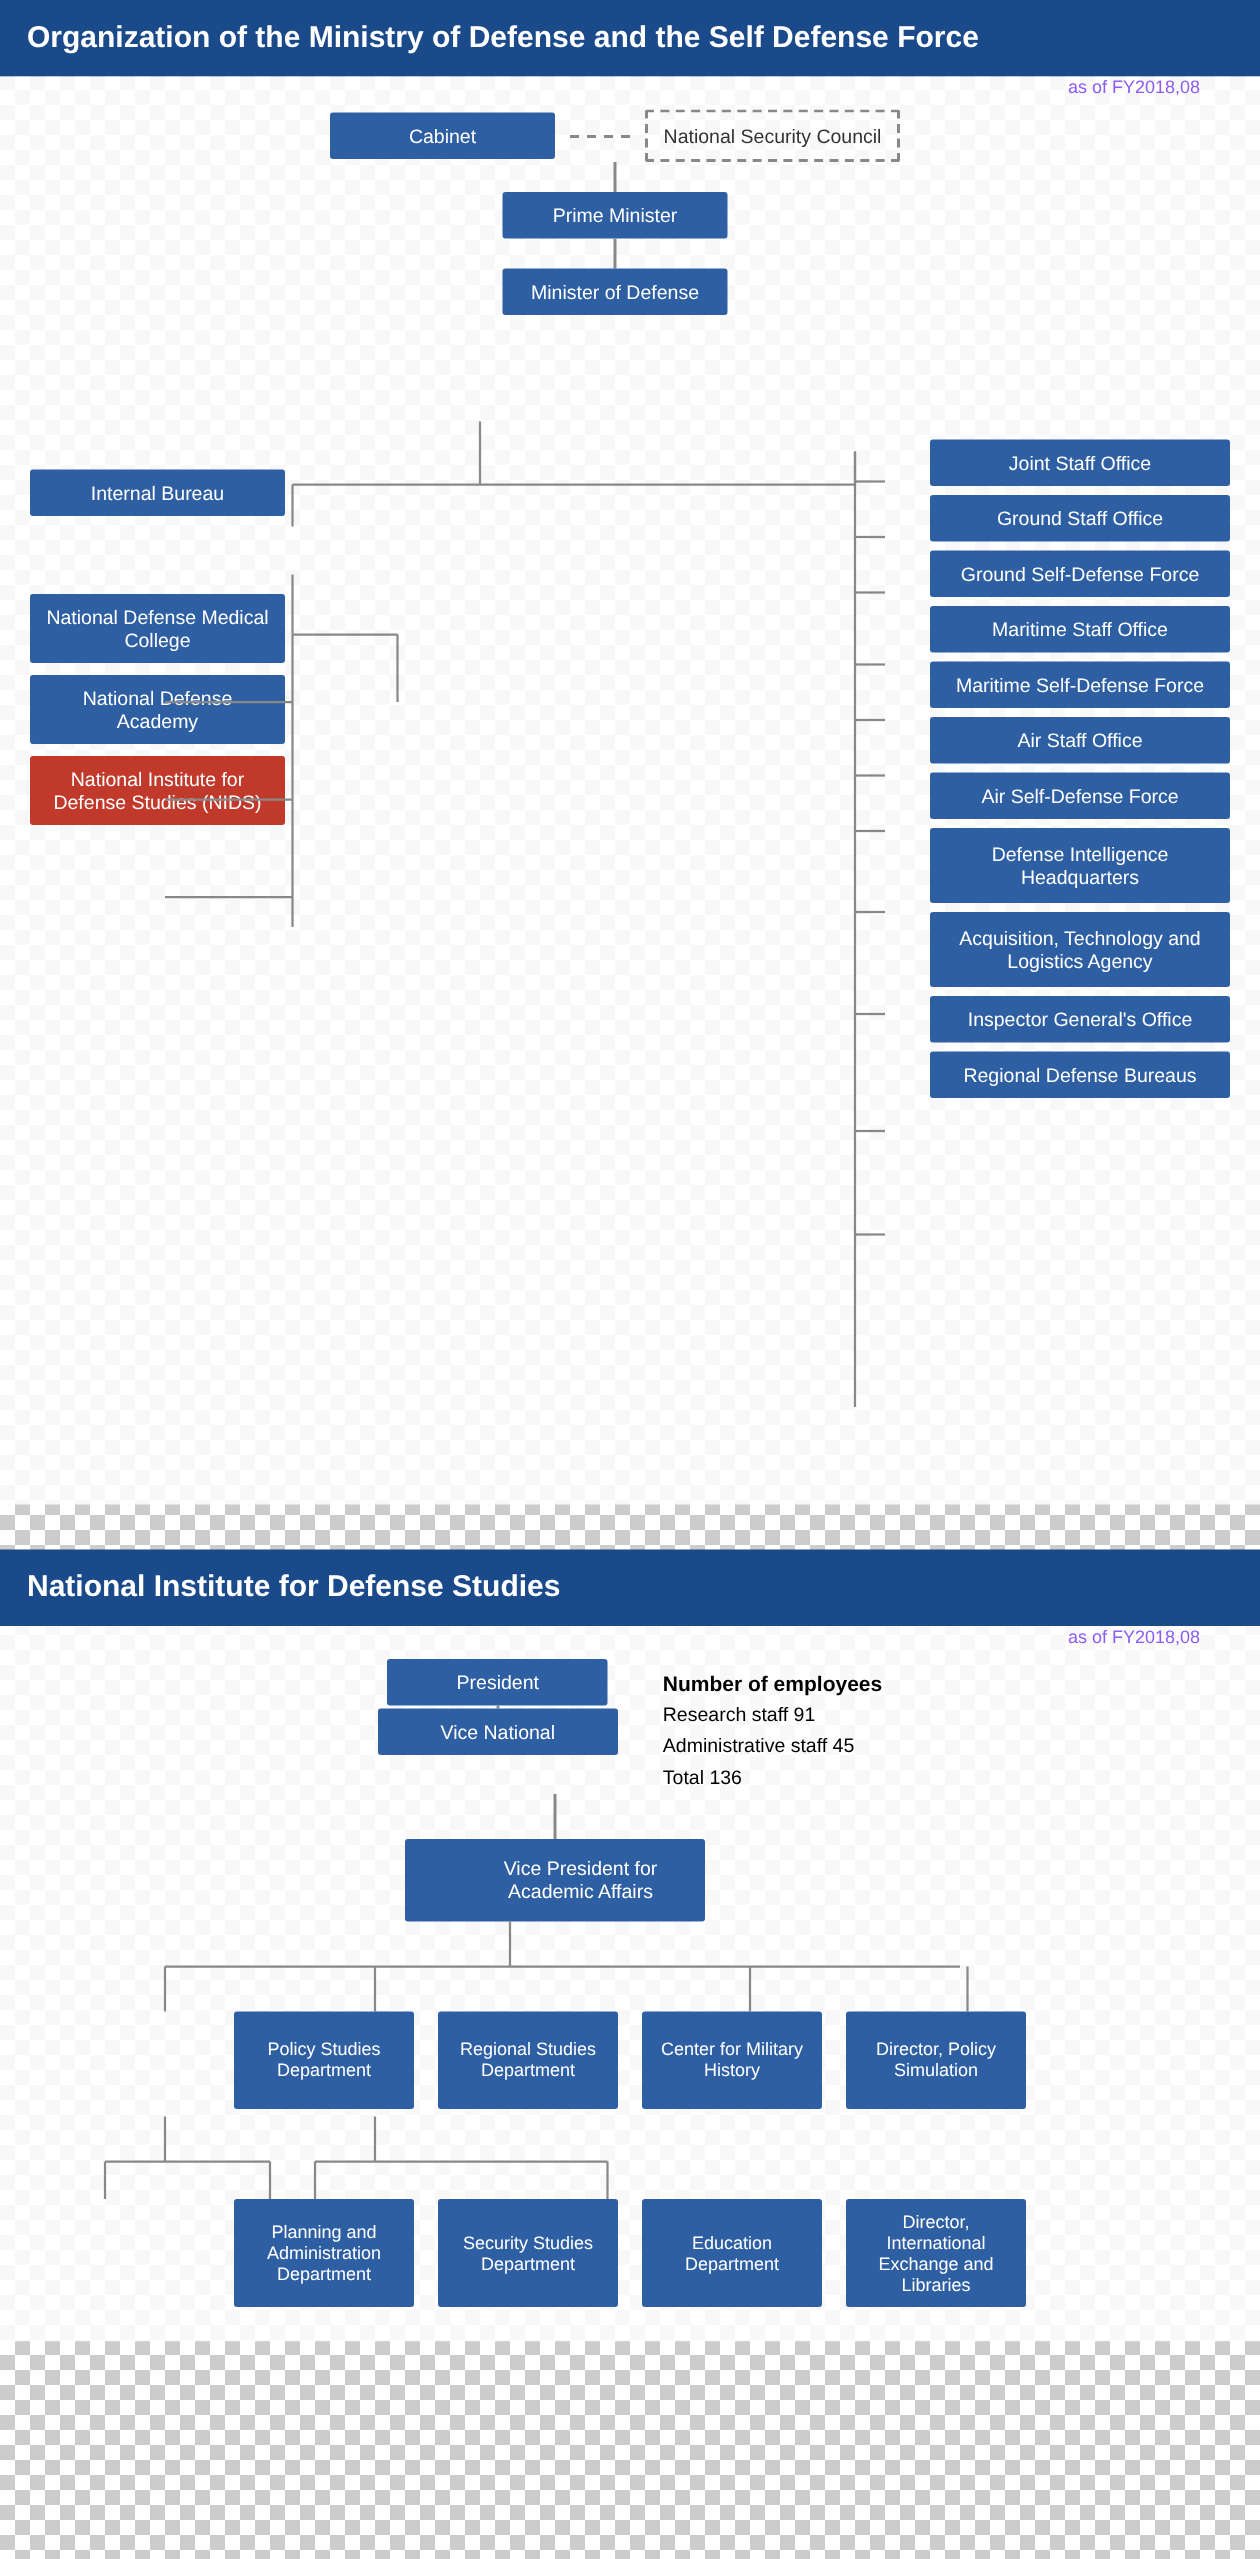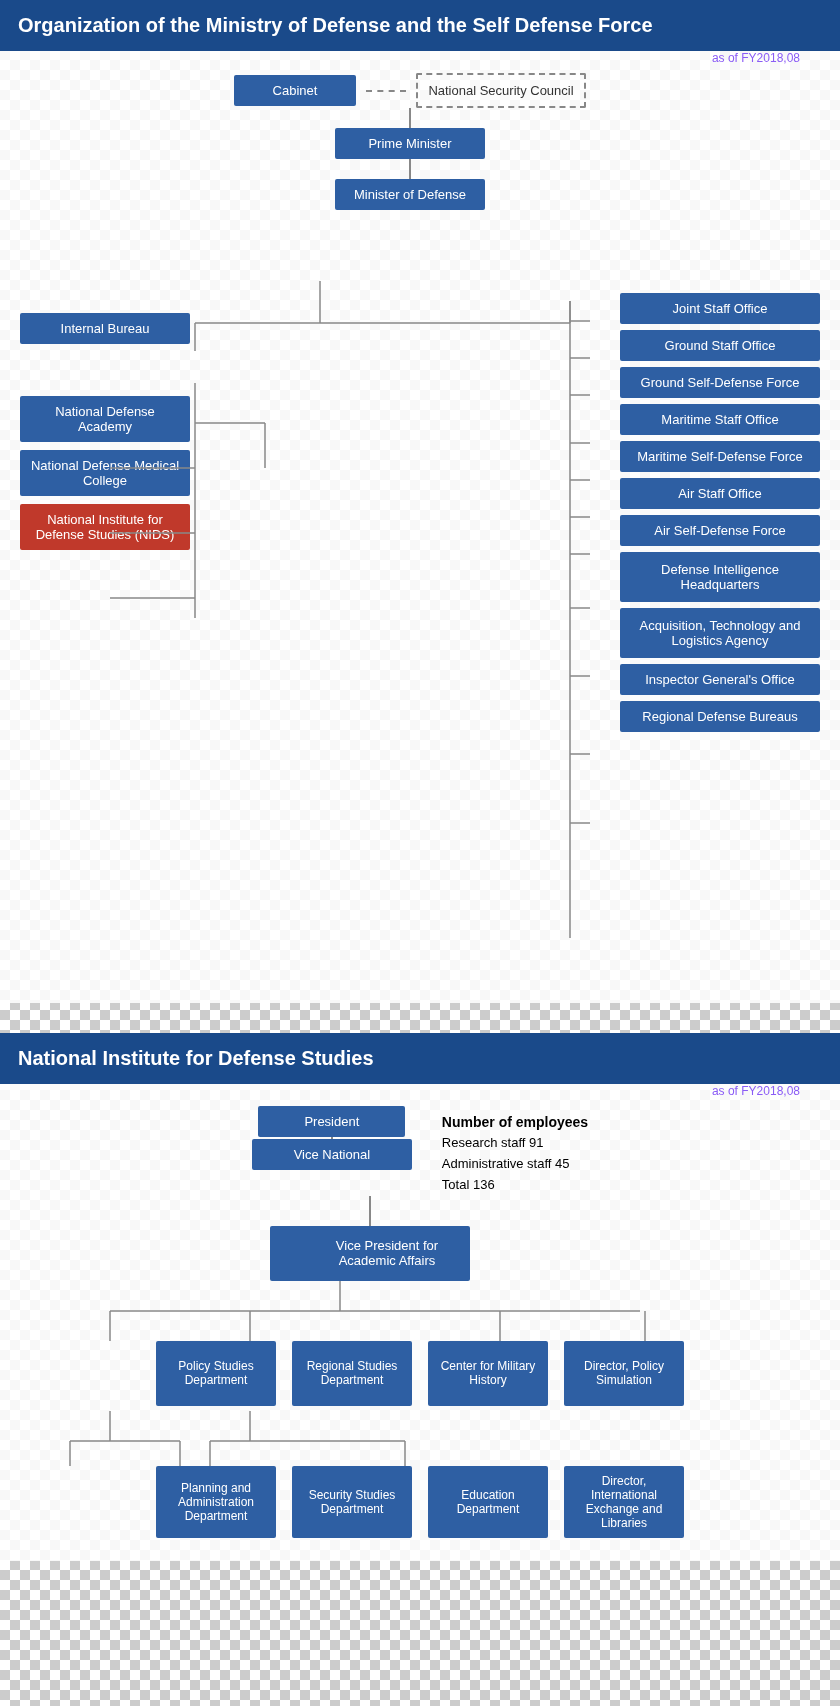--- a/index.html
+++ b/index.html
@@ -51,21 +51,21 @@
     }
 
     
     .top-chart {
       position: relative;
       padding: 0 10px 30px 10px;
       background: rgba(255,255,255,0.85);
     }
 
     .cabinet-box {
-      width: 122px;
+      width: 150px;
     }
 
     
     .connector-svg {
       position: absolute;
       top: 0; left: 0;
       width: 100%; height: 100%;
       pointer-events: none;
       overflow: visible;
     }
@@ -152,25 +152,25 @@
 
   <div class="rel-wrapper" style="height:900px; position:relative;">
 
     <div class="left-institutions">
       <div class="box inst-box" style="margin-bottom:4px;text-align:center;">
         <span>Internal Bureau</span>
       </div>
       <div style="height:40px;"></div>
       <div class="box inst-box" style="margin-bottom:4px;">
         <span>National Defense
-Academy</span>
+Medical College</span>
       </div>
       <div class="box inst-box" style="margin-bottom:4px;">
         <span>National Defense
-Medical College</span>
+Academy</span>
       </div>
       <div class="box inst-box box-red">
         <span>National Institute for Defense Studies (NIDS)</span>
       </div>
     </div>
 
     <div class="right-orgs">
       <div class="box right-box">
         <span>Joint Staff Office</span>
       </div>

